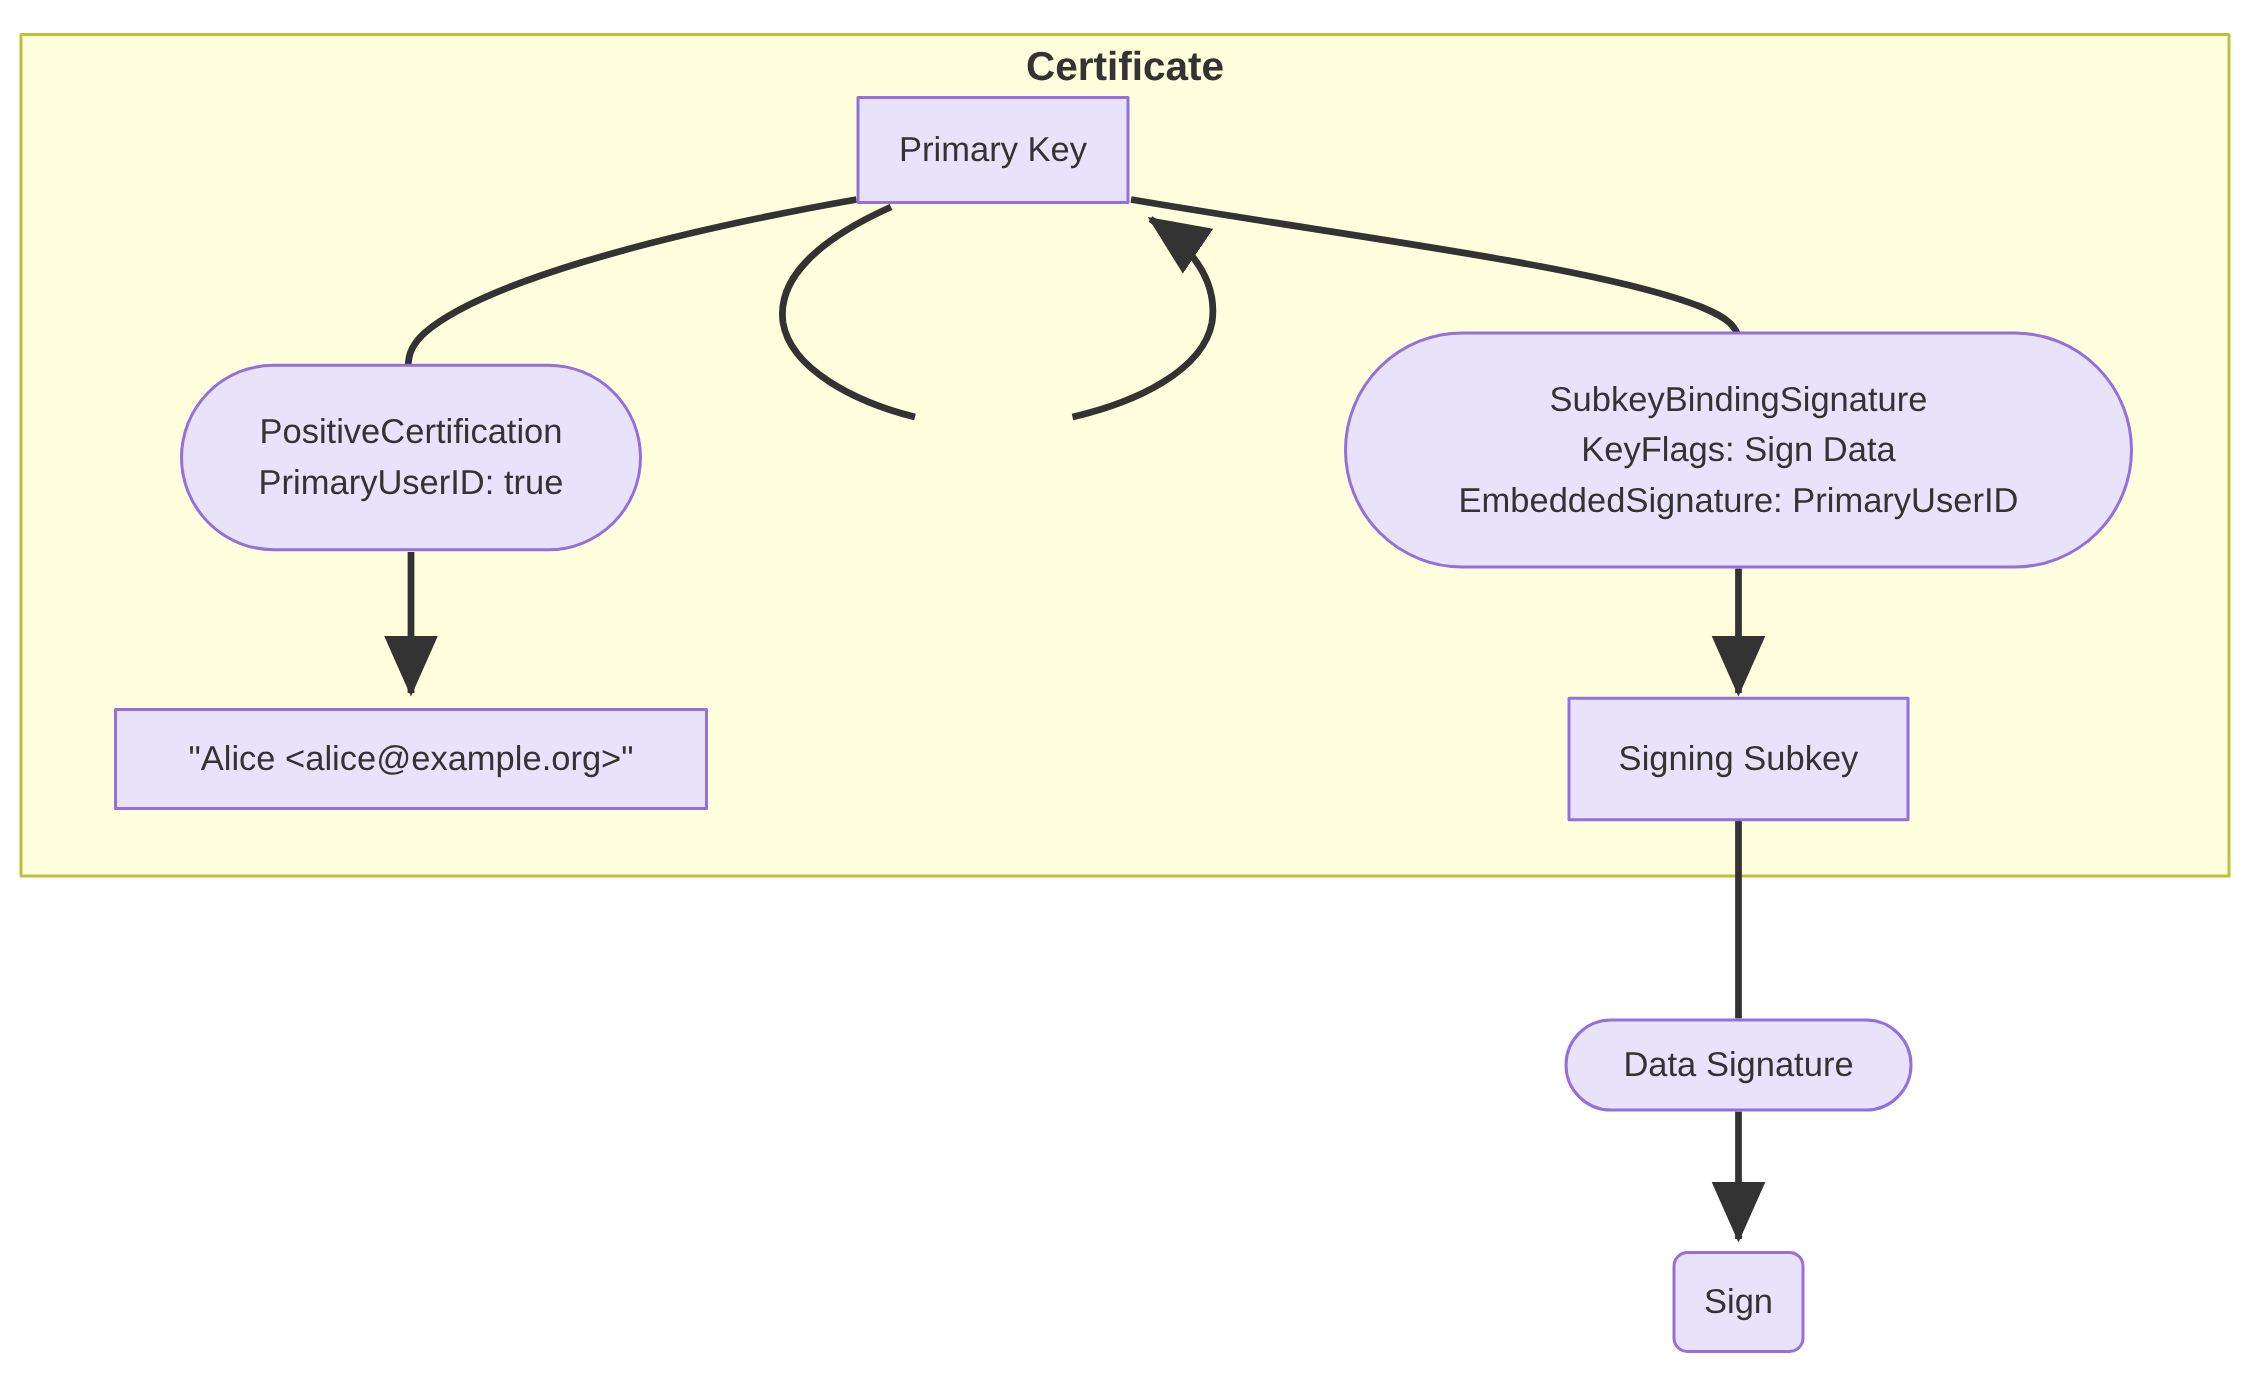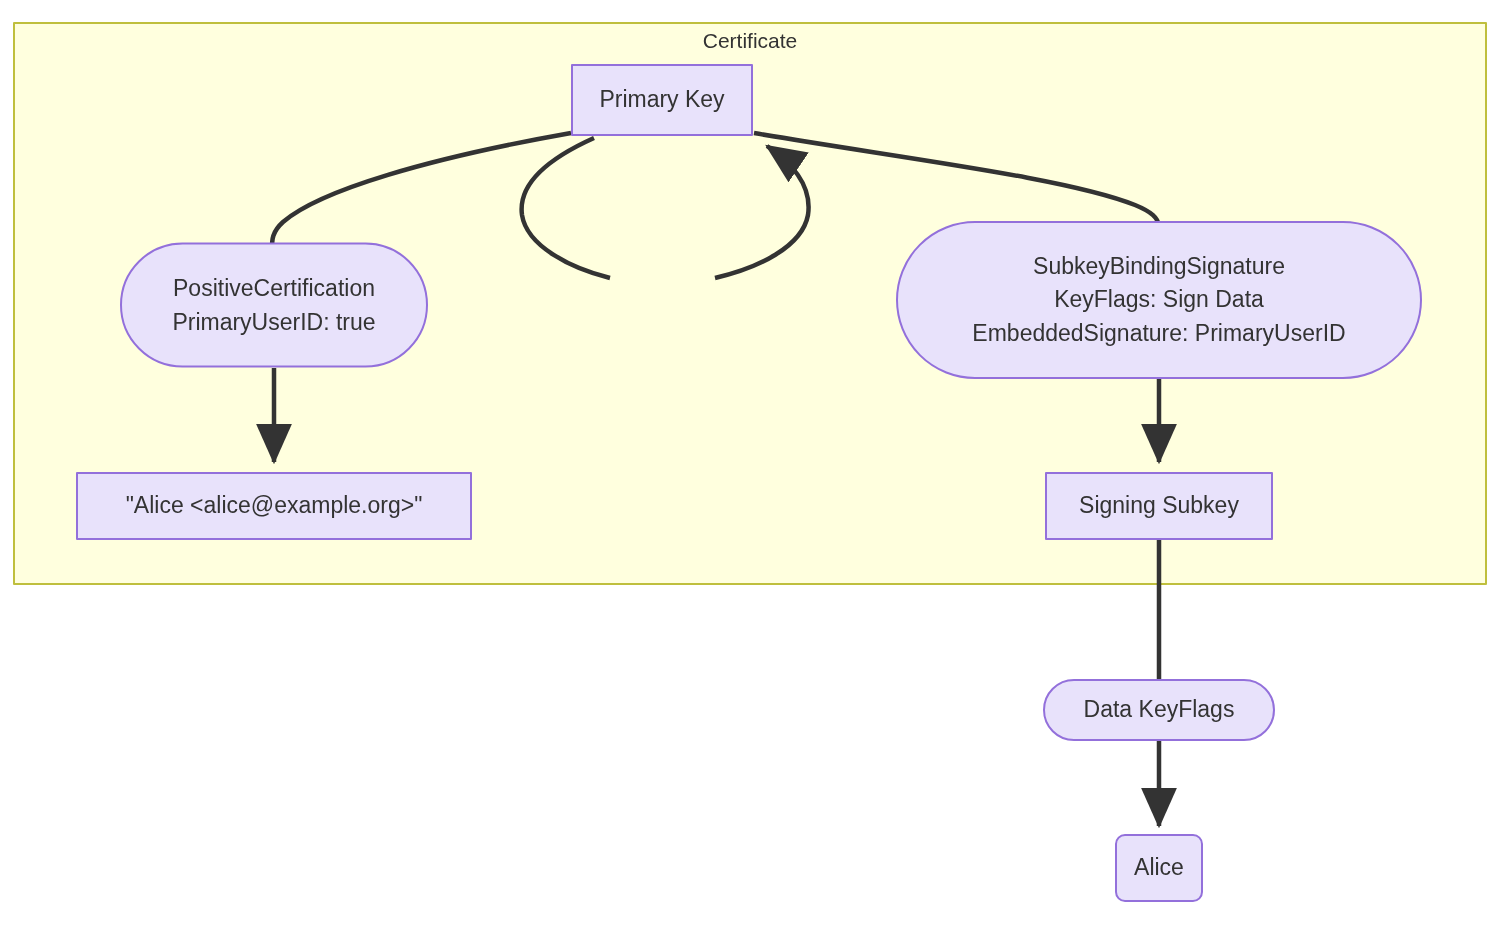--- a/index.html
+++ b/index.html
@@ -27,24 +27,25 @@
   }
   .subgraph {
     position: absolute;
     box-sizing: border-box;
     background: #ffffde;
     border: 2px solid #bfbf3d;
     border-radius: 1px;
   }
   .subgraph-title {
     position: absolute;
-    font-size: 21px;
+    font-size: 27px;
     color: #333333;
     white-space: nowrap;
     transform: translateX(-50%);
+    font-weight: bold;
   }
   .node {
     position: absolute;
     box-sizing: border-box;
     background: #e8e2fb;
     border: 2px solid #9370db;
     color: #333333;
     display: flex;
     align-items: center;
     justify-content: center;
@@ -96,19 +97,19 @@
   <div class="node stadium" style="left:274px; top:305px; width:308px; height:125px;">PositiveCertification
 PrimaryUserID: true</div>
 
 
   <div class="node stadium" style="left:1159px; top:300px; width:526px; height:158px;">SubkeyBindingSignature
 KeyFlags: Sign Data
 EmbeddedSignature: PrimaryUserID</div>
 
   <div class="node rect" style="left:274px; top:506px; width:396px; height:68px;">"Alice &lt;alice@example.org&gt;"</div>
 
-  <div class="node rect" style="left:1159px; top:506px; width:228px; height:68px;">Signing Subkey</div>
+  <div class="node rect" style="left:1159px; top:506px; width:228px; height:83px;">Signing Subkey</div>
 
-  <div class="node stadium" style="left:1159px; top:710px; width:232px; height:62px;">Data KeyFlags</div>
+  <div class="node stadium" style="left:1159px; top:710px; width:232px; height:62px;">Data Signature</div>
 
-  <div class="node round-rect" style="left:1159px; top:868px; width:88px; height:68px;">Alice</div>
+  <div class="node round-rect" style="left:1159px; top:868px; width:88px; height:68px;">Sign</div>
 
 </div>
 
 </body></html>

